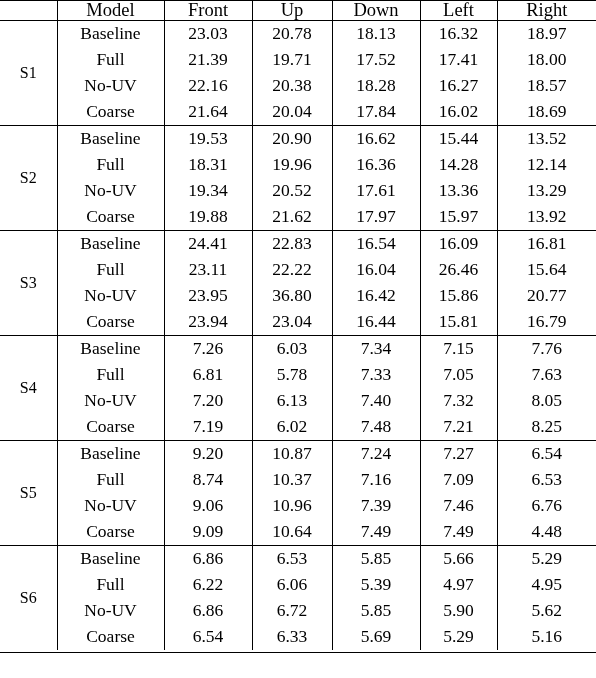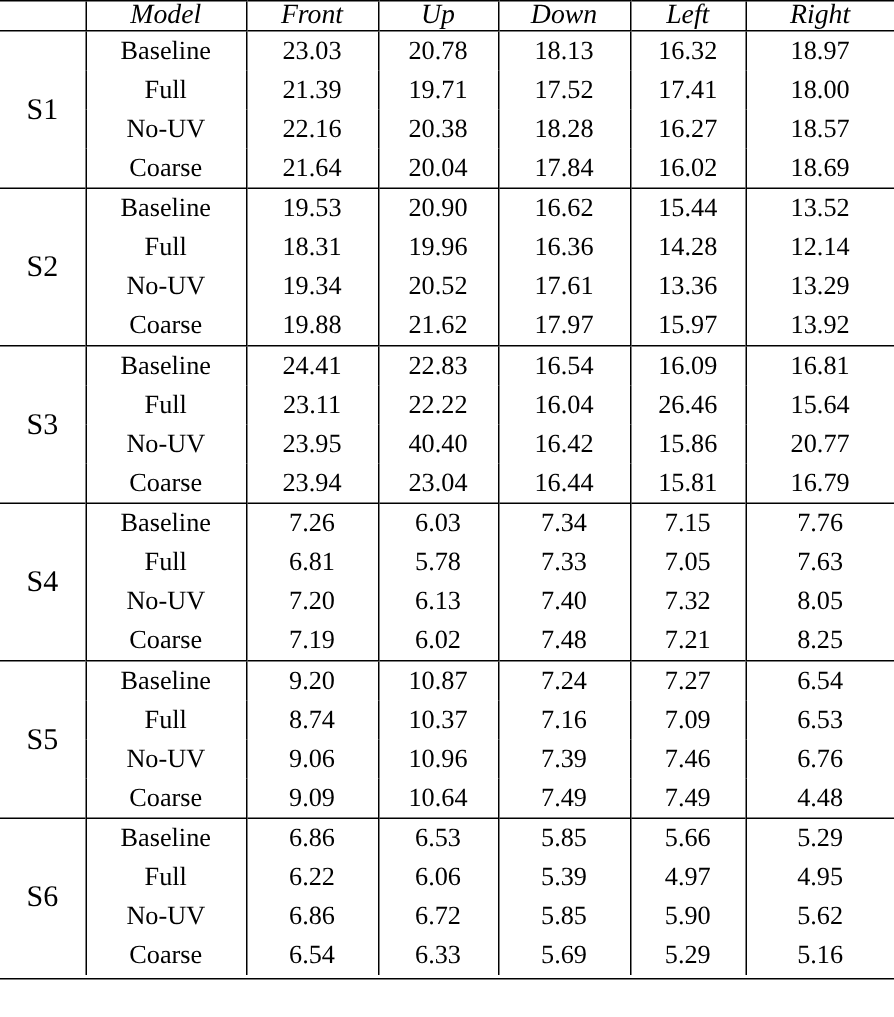--- a/index.html
+++ b/index.html
@@ -39,21 +39,21 @@
   col.c-front  { width: 88px; }
   col.c-up     { width: 80px; }
   col.c-down   { width: 88px; }
   col.c-left   { width: 77px; }
   col.c-right  { width: 99px; }
 
   
   .vline-l { border-left: 1.6px solid #000; }
 
   
-  tr.toprule > * { border-top: 1.9px solid #000; font-style: italic; }
+  tr.toprule > * { border-top: 1.9px solid #000; }
 
   
   thead tr.headrow > * {
     border-bottom: 1.9px solid #000;
   }
   tbody.grp:first-of-type tr:first-child > * {
     border-top: 1.2px solid #000;
   }
 
   
@@ -73,21 +73,21 @@
     border-top: 1.9px solid #000;
   }
 
   .headrow th {
     font-weight: bold;
     font-size: 18.5px;
     padding: 5px 0 6px 0;
   }
 
   .grouplabel {
-    font-size: 20px;
+    font-size: 16px;
   }
 
   td.rowlabel,
   td.val {
     height: 26px;
   }
 
   .bold-row td.rowlabel,
   .bold-row td.val {
     font-weight: bold;
@@ -202,21 +202,21 @@
         <td class="rowlabel vline-l">Full</td>
         <td class="val vline-l">23.11</td>
         <td class="val vline-l">22.22</td>
         <td class="val vline-l">16.04</td>
         <td class="val vline-l">26.46</td>
         <td class="val vline-l">15.64</td>
       </tr>
       <tr>
         <td class="rowlabel vline-l">No-UV</td>
         <td class="val vline-l">23.95</td>
-        <td class="val vline-l">40.40</td>
+        <td class="val vline-l">36.80</td>
         <td class="val vline-l">16.42</td>
         <td class="val vline-l">15.86</td>
         <td class="val vline-l">20.77</td>
       </tr>
       <tr>
         <td class="rowlabel vline-l">Coarse</td>
         <td class="val vline-l">23.94</td>
         <td class="val vline-l">23.04</td>
         <td class="val vline-l">16.44</td>
         <td class="val vline-l">15.81</td>

